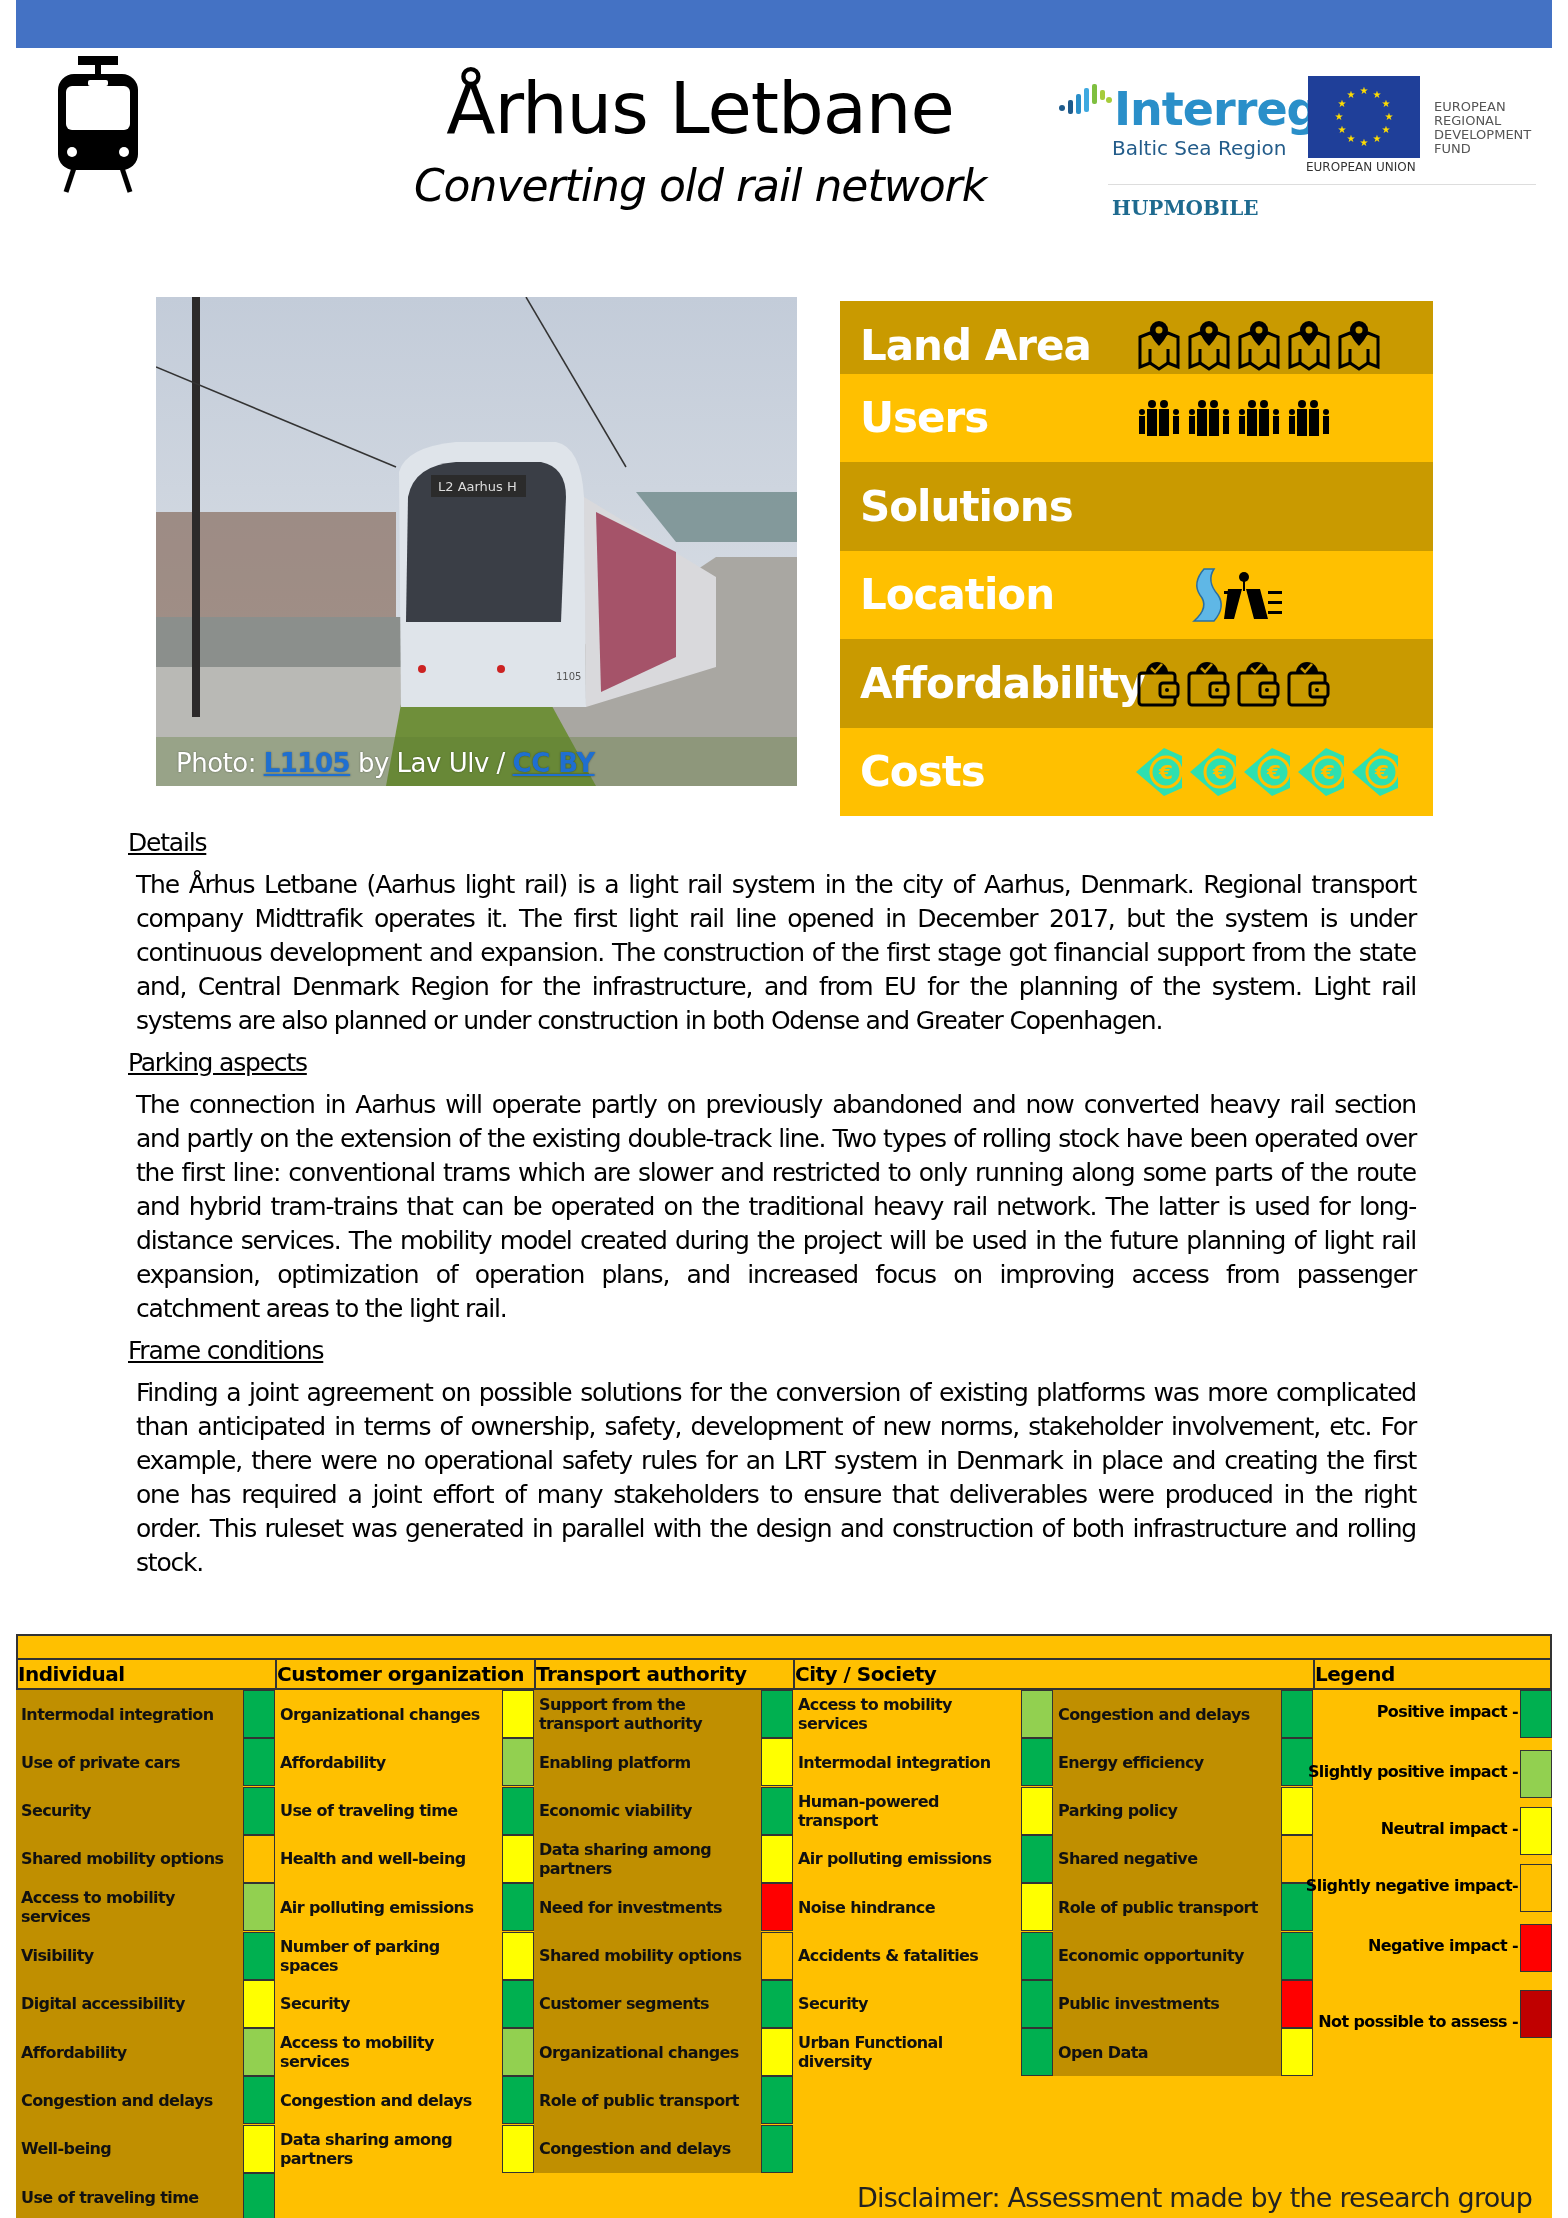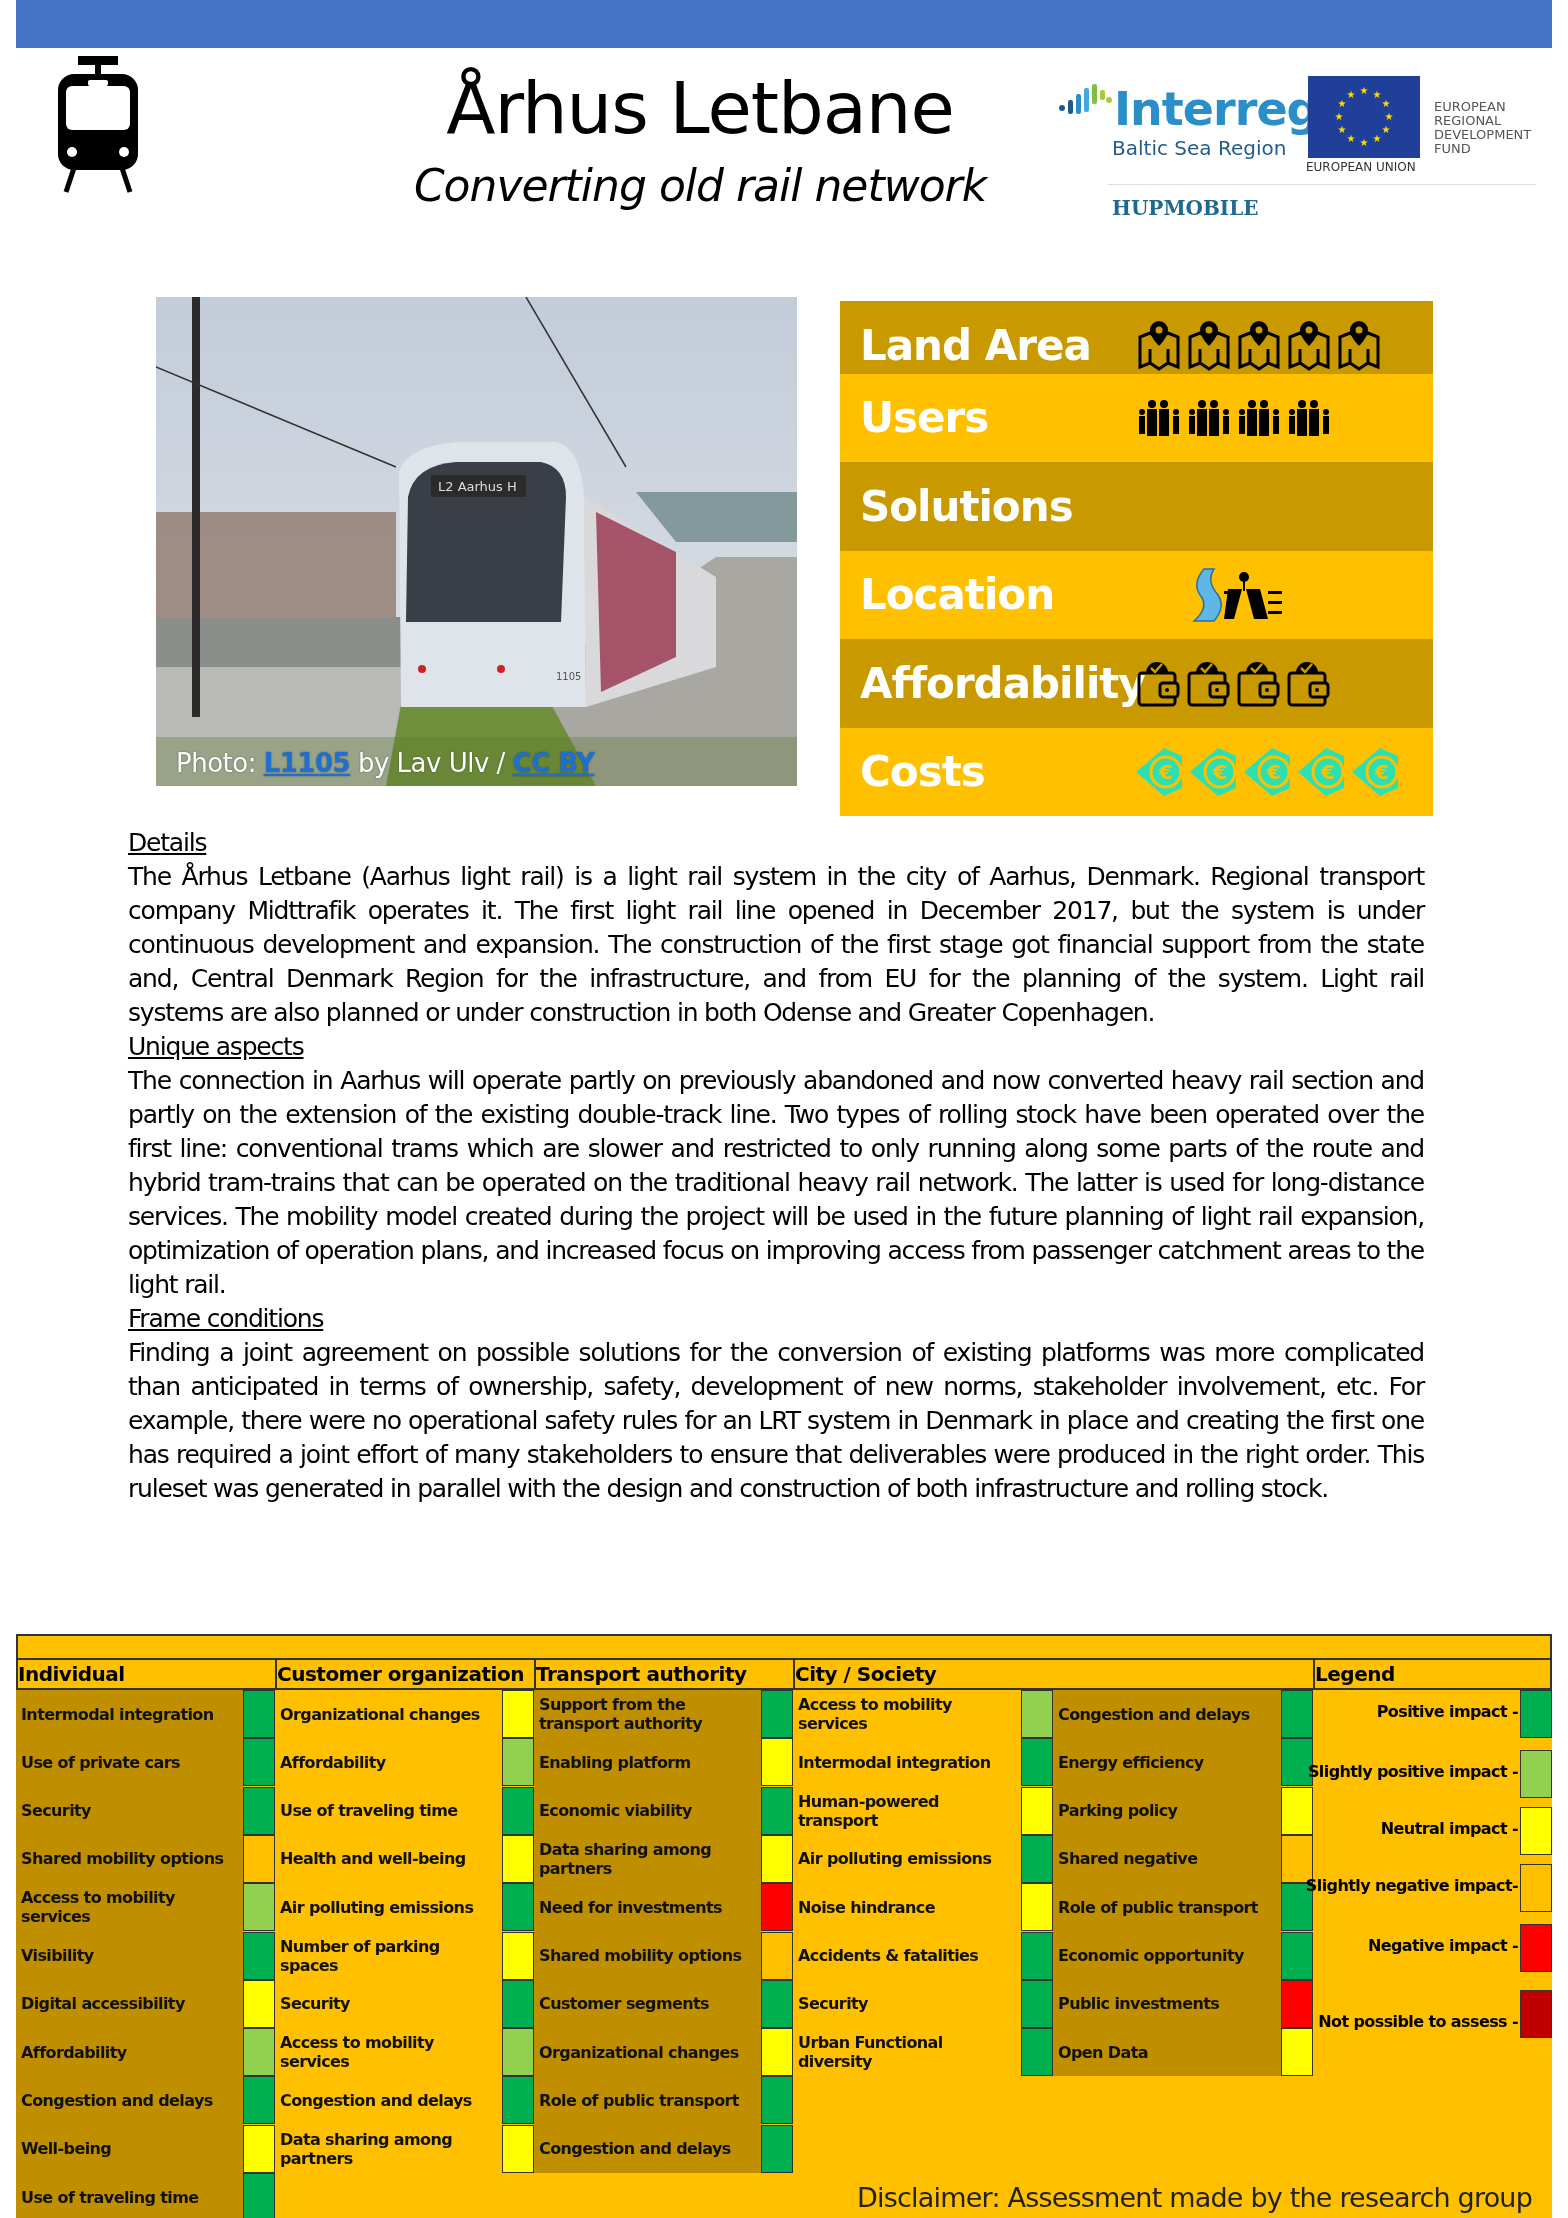--- a/index.html
+++ b/index.html
@@ -32,21 +32,21 @@
   #ratings { left:840px; top:285px; width:593px; height:531px; }
   .rrow { position:absolute; left:0; width:593px; height:88.5px; display:flex; align-items:center; }
   .rrow.dark { background:#C99A00; }
   .rrow.light { background:#FFC000; }
   .rlabel { position:absolute; left:20px; font-size:42px; font-weight:bold; color:#fff; font-family:"DejaVu Sans", sans-serif; letter-spacing:-1px; }
   .ricons { position:absolute; left:296px; display:flex; gap:4px; align-items:center; height:88px; }
 
   
   #body-text { left:128px; top:826px; width:1296px; font-size:25px; line-height:34px; text-align:justify; font-family:"DejaVu Sans", sans-serif; letter-spacing:-1.2px; word-spacing:0px; }
   .sec-head { text-decoration:underline; }
-  .para { margin:0; }
+  .para { margin:8px; }
 
   
   #impact { left:16px; top:1634px; width:1536px; height:584px; background:#FFC000; }
   .strip { position:absolute; left:0; top:0; width:1536px; height:24px; border:2px solid #333; border-bottom:none; box-sizing:border-box; }
   .colhead { position:absolute; top:24px; height:32px; border:2px solid #333; box-sizing:border-box; text-align:left; font-weight:bold; font-size:20px; line-height:28px; font-family:"DejaVu Sans", sans-serif; letter-spacing:-0.5px; }
   .cell-label { position:absolute; height:48px; display:flex; align-items:center; padding-left:5px; box-sizing:border-box; font-weight:bold; font-size:16px; line-height:19px; font-family:"DejaVu Sans", sans-serif; letter-spacing:-0.6px; color:#111; }
   .labelbg-dark { position:absolute; background:#C08F00; }
   .swatch { position:absolute; width:32px; height:48px; border:1.5px solid #333; box-sizing:border-box; }
   .legend-label { position:absolute; right:40px; font-weight:bold; font-size:16px; font-family:"DejaVu Sans", sans-serif; letter-spacing:-0.6px; text-align:right; white-space:nowrap; }
   #disclaimer { position:absolute; right:20px; top:548px; font-size:27px; font-family:"DejaVu Sans", sans-serif; letter-spacing:-0.8px; color:#222; }
@@ -351,21 +351,21 @@
             <text x="30" y="33" font-size="20" text-anchor="middle" font-weight="bold" fill="#FFC000" font-family="DejaVu Sans, sans-serif">€</text>
           </svg>
         </span>
       </span>
   </div>
 </div>
 
 <div id="body-text" class="abs">
   <div class="sec-head">Details</div>
   <p class="para">The Århus Letbane (Aarhus light rail) is a light rail system in the city of Aarhus, Denmark. Regional transport company Midttrafik operates it. The first light rail line opened in December 2017, but the system is under continuous development and expansion. The construction of the first stage got financial support from the state and, Central Denmark Region for the infrastructure, and from EU for the planning of the system. Light rail systems are also planned or under construction in both Odense and Greater Copenhagen.</p>
-  <div class="sec-head">Unique aspects</div>
+  <div class="sec-head">Parking aspects</div>
   <p class="para">The connection in Aarhus will operate partly on previously abandoned and now converted heavy rail section and partly on the extension of the existing double-track line. Two types of rolling stock have been operated over the first line: conventional trams which are slower and restricted to only running along some parts of the route and hybrid tram-trains that can be operated on the traditional heavy rail network. The latter is used for long-distance services. The mobility model created during the project will be used in the future planning of light rail expansion, optimization of operation plans, and increased focus on improving access from passenger catchment areas to the light rail.</p>
   <div class="sec-head">Frame conditions</div>
   <p class="para">Finding a joint agreement on possible solutions for the conversion of existing platforms was more complicated than anticipated in terms of ownership, safety, development of new norms, stakeholder involvement, etc. For example, there were no operational safety rules for an LRT system in Denmark in place and creating the first one has required a joint effort of many stakeholders to ensure that deliverables were produced in the right order.  This ruleset was generated in parallel with the design and construction of both infrastructure and rolling stock.</p>
 </div>
 
 <div id="impact" class="abs">
   <div class="strip"></div>
   <div class="colhead" style="left:0;width:261px">Individual</div>
   <div class="colhead" style="left:259px;width:261px">Customer organization</div>
   <div class="colhead" style="left:518px;width:261px">Transport authority</div>

